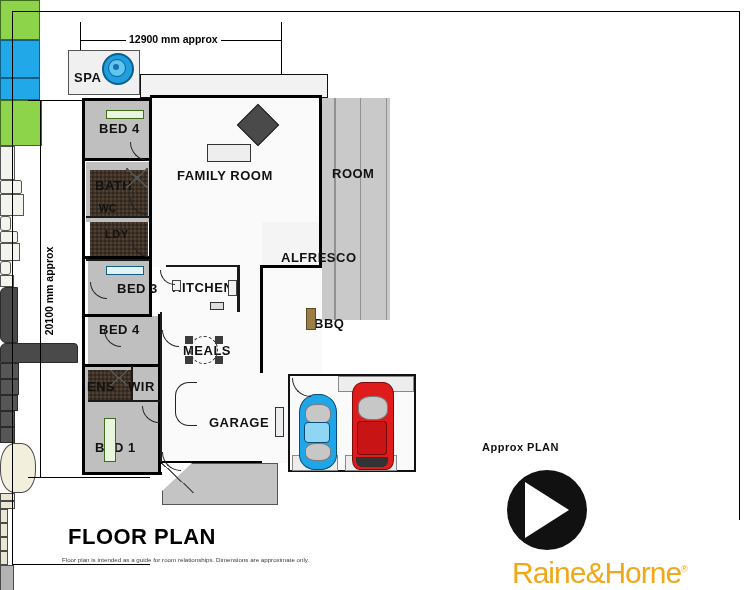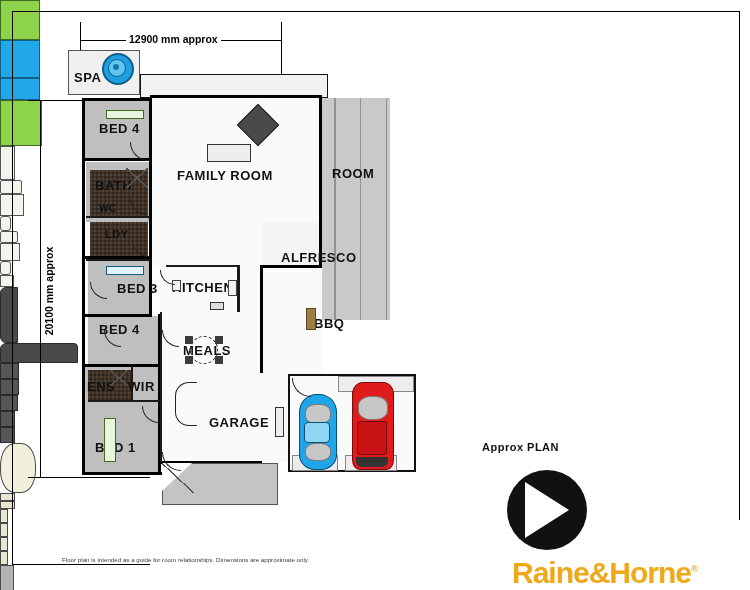--- a/index.html
+++ b/index.html
@@ -47,21 +47,21 @@
 
   .fixture{background:#f4f4ef;border:1px solid #555;}
   .counter{background:#b3b3b3;border:1px solid #4a4a4a;}
 
   .table-oval{background:#f2efdc;border:1.4px solid #4a4a4a;border-radius:40%/45%;}
   .chairsm{background:#e9e6d2;border:1px solid #4a4a4a;}
 
   .northcirc{position:absolute;border-radius:50%;background:#111;}
   .northtri{position:absolute;width:0;height:0;}
 
-  .logo{position:absolute;color:#f0a818;font-weight:700;letter-spacing:-1px;}
+  .logo{position:absolute;color:#f0a818;font-weight:400;letter-spacing:-1px;}
   .logo .reg{font-size:9px;vertical-align:super;}
 
   .door{position:absolute;border:1.4px solid #222;border-radius:0 0 0 100%;
         border-top:none;border-right:none;}
 
   .car{position:absolute;border-radius:46% 46% 42% 42%/24% 24% 20% 20%;}
   .car-blue{background:#1fa6e8;border:1.6px solid #0a4e73;}
   .car-red{background:#e01b1b;border:1.6px solid #7a0b0b;}
   .glass{position:absolute;background:#c7c7c7;border:1px solid #7a7a7a;border-radius:40%;}
 
@@ -265,20 +265,21 @@
   <div class="door" style="left:130px;top:198px;width:16px;height:16px;"></div>
   <div class="door" style="left:90px;top:282px;width:16px;height:16px;"></div>
   <div class="door" style="left:104px;top:330px;width:16px;height:16px;"></div>
   <div class="door" style="left:142px;top:406px;width:16px;height:16px;"></div>
   <div class="door" style="left:162px;top:452px;width:18px;height:18px;"></div>
   <div class="door" style="left:292px;top:378px;width:18px;height:18px;"></div>
   <div class="door" style="left:132px;top:240px;width:16px;height:16px;"></div>
   <div class="door" style="left:160px;top:270px;width:14px;height:14px;"></div>
   <div class="door" style="left:162px;top:330px;width:16px;height:16px;"></div>
 
+  <div class="title" style="left:68px;top:524px;font-size:22px;letter-spacing:.5px;">FLOOR PLAN</div>
   <div class="disclaimer" style="left:62px;top:556px;">Floor plan is intended as a guide for room relationships.   Dimensions are approximate only.</div>
 
   <div class="lbl" style="left:482px;top:441px;font-size:11px;">Approx  PLAN</div>
   <div class="northcirc" style="left:507px;top:470px;width:80px;height:80px;"></div>
   <div class="northtri" style="left:525px;top:482px;border-top:28px solid transparent;border-bottom:28px solid transparent;border-left:44px solid #fff;"></div>
 
   <div class="logo" style="left:512px;top:556px;font-size:30px;">
     <span>Raine&amp;Horne</span><span class="reg">®</span>
   </div>
 

